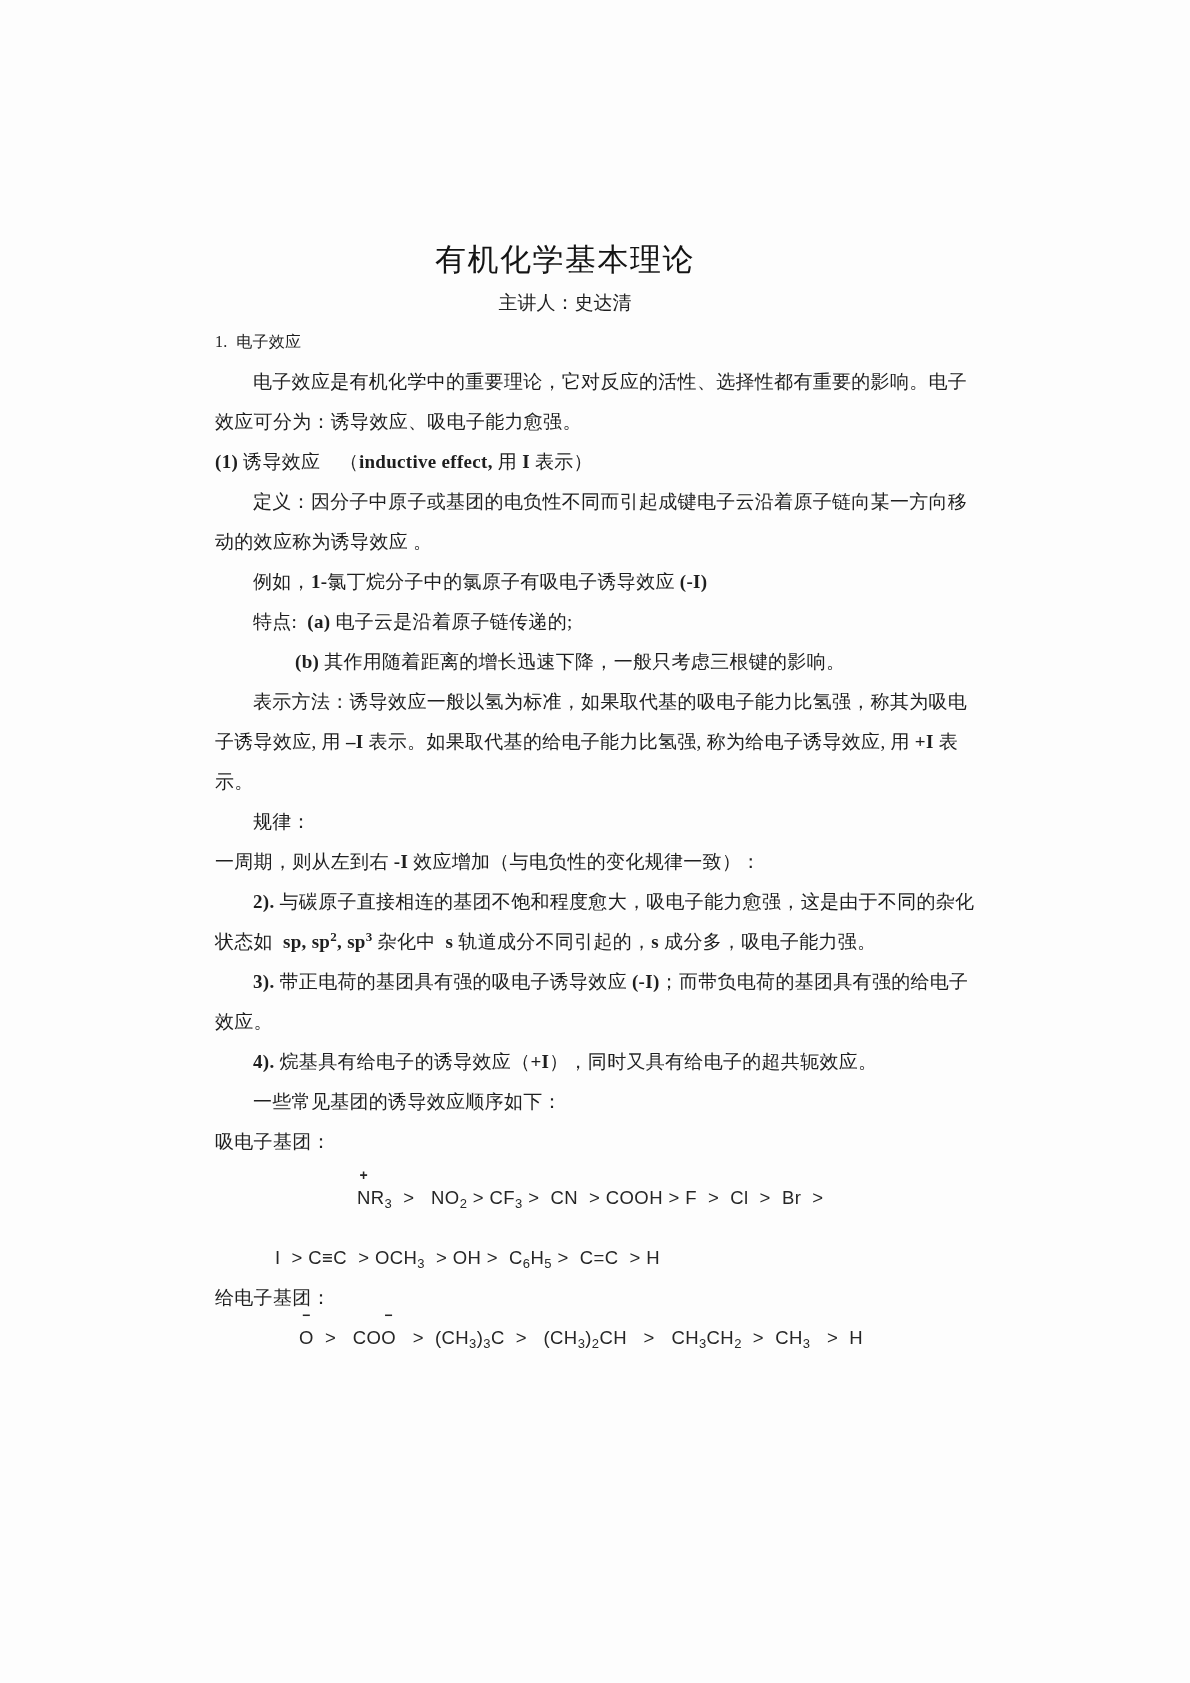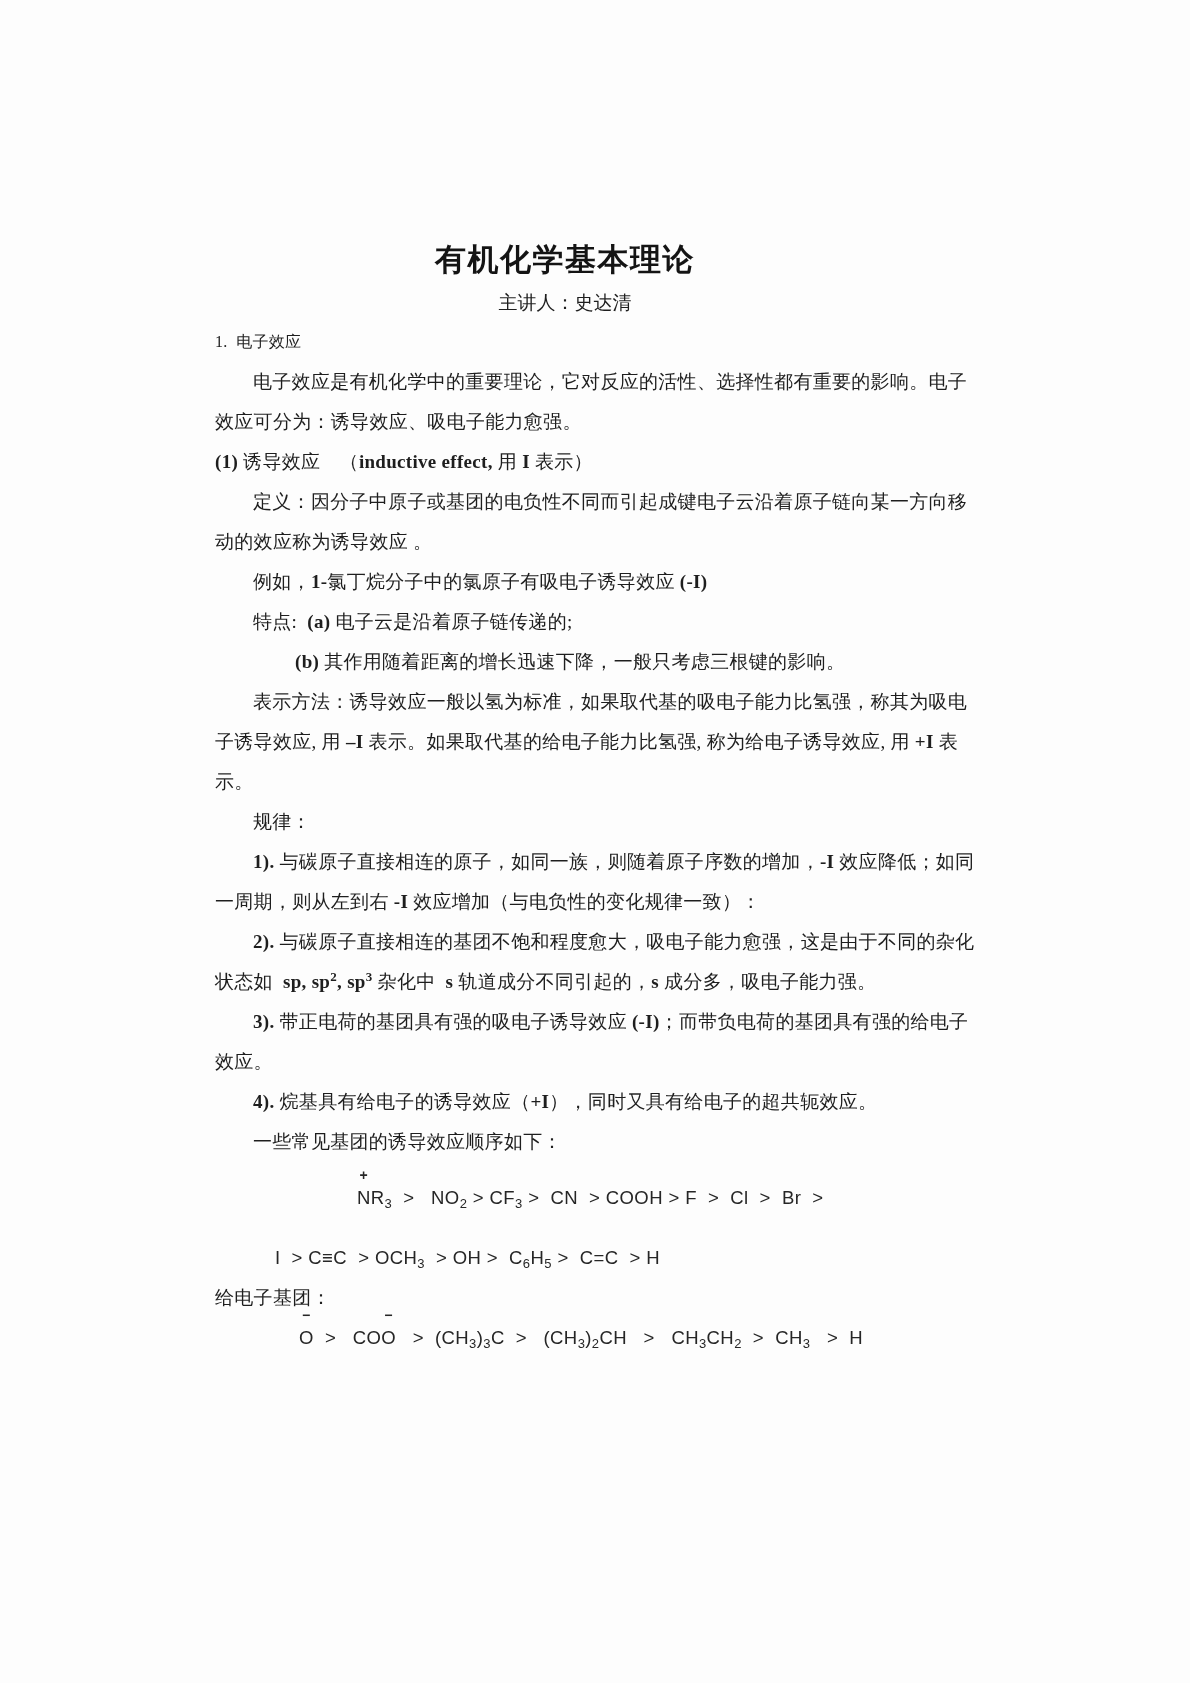--- a/index.html
+++ b/index.html
@@ -16,21 +16,21 @@
   .content {
     position: absolute;
     left: 215px;
     top: 242px;
     width: 700px;
   }
   .doc-title {
     margin: 0 0 6px 0;
     font-family: "Liberation Sans", sans-serif;
     font-size: 31px;
-    font-weight: 700;
+    font-weight: 400;
     text-align: center;
     line-height: 36px;
     letter-spacing: 1.5px;
     color: #141414;
     white-space: pre;
   }
   .doc-lecturer {
     font-size: 19px;
     line-height: 38px;
     text-align: center;
@@ -95,27 +95,27 @@
         <p class="line"><span class="b">(1) </span><span>诱导效应　（</span><span class="b">inductive effect,</span><span> 用 </span><span class="b">I</span><span> 表示）</span></p>
         <p class="line ind"><span>定义：因分子中原子或基团的电负性不同而引起成键电子云沿着原子链向某一方向移</span></p>
         <p class="line"><span>动的效应称为诱导效应 。</span></p>
         <p class="line ind"><span>例如，</span><span class="b">1-</span><span>氯丁烷分子中的氯原子有吸电子诱导效应 </span><span class="b">(-I)</span></p>
         <p class="line ind"><span>特点:  </span><span class="b">(a) </span><span>电子云是沿着原子链传递的;</span></p>
         <p class="line ind2"><span class="b">(b) </span><span>其作用随着距离的增长迅速下降，一般只考虑三根键的影响。</span></p>
         <p class="line ind"><span>表示方法：诱导效应一般以氢为标准，如果取代基的吸电子能力比氢强，称其为吸电</span></p>
         <p class="line"><span>子诱导效应, 用 </span><span class="b">–I</span><span> 表示。如果取代基的给电子能力比氢强, 称为给电子诱导效应, 用 </span><span class="b">+I</span><span> 表</span></p>
         <p class="line"><span>示。</span></p>
         <p class="line ind"><span>规律：</span></p>
-        <p class="line ind"><span class="b">1).</span><span> 与碳原子直接相连的原子，如同一族，则随着原子序数的增加，</span><span class="b">-I </span><span>效应降低；如同</span></p>
         <p class="line"><span>一周期，则从左到右 </span><span class="b">-I </span><span>效应增加（与电负性的变化规律一致）：</span></p>
         <p class="line ind"><span class="b">2).</span><span> 与碳原子直接相连的基团不饱和程度愈大，吸电子能力愈强，这是由于不同的杂化</span></p>
         <p class="line"><span>状态如  </span><span class="b">sp, sp</span><sup class="b">2</sup><span class="b">, sp</span><sup class="b">3</sup><span> 杂化中  </span><span class="b">s</span><span> 轨道成分不同引起的，</span><span class="b">s</span><span> 成分多，吸电子能力强。</span></p>
         <p class="line ind"><span class="b">3).</span><span> 带正电荷的基团具有强的吸电子诱导效应</span><span class="b"> (-I)</span><span>；而带负电荷的基团具有强的给电子</span></p>
         <p class="line"><span>效应。</span></p>
         <p class="line ind"><span class="b">4).</span><span> 烷基具有给电子的诱导效应（</span><span class="b">+I</span><span>），同时又具有给电子的超共轭效应。</span></p>
         <p class="line ind"><span>一些常见基团的诱导效应顺序如下：</span></p>
+        <p class="line"><span>吸电子基团：</span></p>
         <p class="line f f1"><span class="ov"><span class="ovm">+</span><span>N</span></span><span>R</span><sub>3</sub><span>  &gt;   NO</span><sub>2</sub><span> &gt; CF</span><sub>3</sub><span> &gt;  CN  &gt; COOH &gt; F  &gt;  Cl  &gt;  Br  &gt;</span></p>
         <p class="line f f2"><span>I  &gt; C≡C  &gt; OCH</span><sub>3</sub><span>  &gt; OH &gt;  C</span><sub>6</sub><span>H</span><sub>5</sub><span> &gt;  C=C  &gt; H</span></p>
         <p class="line"><span>给电子基团：</span></p>
         <p class="line f f3"><span class="ov"><span class="ovm">−</span><span>O</span></span><span>  &gt;   CO</span><span class="ov"><span class="ovm">−</span><span>O</span></span><span>   &gt;  (CH</span><sub>3</sub><span>)</span><sub>3</sub><span>C  &gt;   (CH</span><sub>3</sub><span>)</span><sub>2</sub><span>CH   &gt;   CH</span><sub>3</sub><span>CH</span><sub>2</sub><span>  &gt;  CH</span><sub>3</sub><span>   &gt;  H</span></p>
       </div>
   </div>
 </div>
 
 </body></html>

